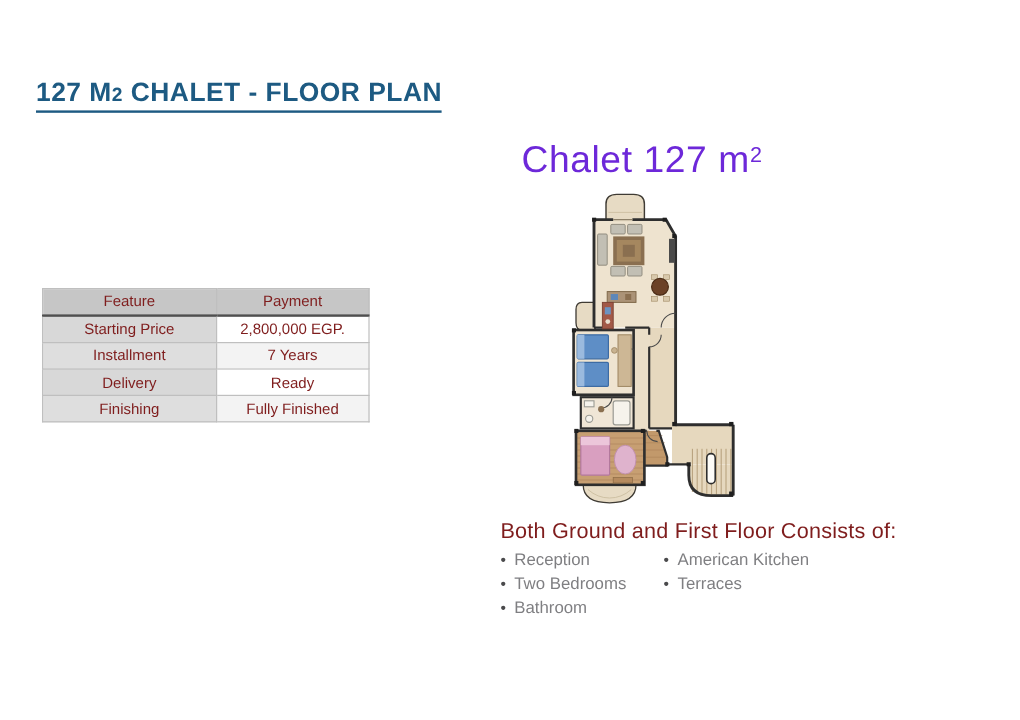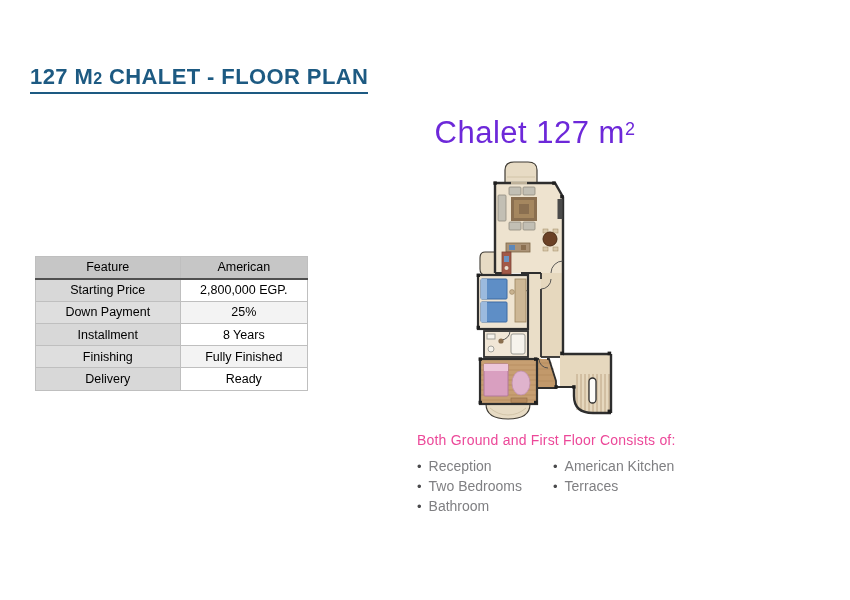--- a/index.html
+++ b/index.html
@@ -14,22 +14,22 @@
   .main-title {
     position:absolute; left:30px; top:48px;
     font-size:22px; font-weight:bold; color:#1d5a82;
     letter-spacing:0.4px; white-space:nowrap;
     border-bottom:2.5px solid #1d5a82; padding-bottom:2px;
   }
   .main-title .small-2 { font-size:16px; }
 
   
   .spec-table {
-    position:absolute; left:35px; top:240px; width:273px;
-    border-collapse:collapse; font-size:12.5px; color:#000000;
+    position:absolute; left:35px; top:224px; width:273px;
+    border-collapse:collapse; font-size:12.5px; color:#7f1d1d;
     border:1px solid #a8a8a8;
   }
   .spec-table th, .spec-table td {
     height:22.3px; text-align:center; vertical-align:middle;
     border:1px solid #bfbfbf; font-weight:normal; padding:0 4px;
   }
   .spec-table th { background:#c6c6c6; border-bottom:2px solid #4f4f4f; }
   .spec-table td.feat { background:#d8d8d8; width:135px; }
   .spec-table tr:nth-child(even) td.feat { background:#dedede; }
   .spec-table td.det { background:#ffffff; width:119px; }
@@ -42,62 +42,58 @@
     color:#6d28d9; letter-spacing:0.5px; white-space:nowrap;
   }
   .plan-heading sup { font-size:18px; vertical-align:8px; }
 
   
   .floor-plan { position:absolute; left:453px; top:139px; width:200px; height:280px; }
 
   
   .plan-caption {
     position:absolute; left:417px; top:416px;
-    font-size:14px; color:#ec4899; letter-spacing:0.2px; white-space:nowrap;
+    font-size:18px; color:#7f1d1d; letter-spacing:0.2px; white-space:nowrap;
   }
   .features { position:absolute; top:442px; font-size:14px; color:#7f7f82; }
   .features.left  { left:417px; }
   .features.right { left:553px; }
   .features .item { display:flex; align-items:baseline; height:20px; white-space:nowrap; }
   .features .dot { color:#4a4a4c; margin-right:7px; font-size:13px; }
 </style>
 </head>
 <body>
 
 <div class="page">
 
   <h1 class="main-title"><span>127 M</span><span class="small-2">2</span><span> CHALET - FLOOR PLAN</span></h1>
 
   <table class="spec-table">
     <thead>
       <tr>
         <th>Feature</th>
-        <th>American</th>
+        <th>Payment</th>
       </tr>
     </thead>
     <tbody>
       <tr>
         <td class="feat">Starting Price</td>
         <td class="det">2,800,000 EGP.</td>
       </tr>
       <tr>
-        <td class="feat">Down Payment</td>
-        <td class="det">25%</td>
-      </tr>
-      <tr>
         <td class="feat">Installment</td>
-        <td class="det">8 Years</td>
+        <td class="det">7 Years</td>
+      </tr>
+      <tr>
+        <td class="feat">Delivery</td>
+        <td class="det">Ready</td>
       </tr>
       <tr>
         <td class="feat">Finishing</td>
         <td class="det">Fully Finished</td>
-      </tr>
-      <tr>
-        <td class="feat">Delivery</td>
-        <td class="det">Ready</td>
       </tr>
     </tbody>
   </table>
 
   <div class="plan-heading"><span>Chalet 127 m</span><sup>2</sup></div>
 
   <svg class="floor-plan" viewBox="0 0 200 280" xmlns="http://www.w3.org/2000/svg">
 
     <path d="M52,28 V15 Q52,7 61,7 H75 Q84,7 84,15 V28 Z" fill="#e7dbc4" stroke="#3f3b34" stroke-width="1.2"></path>
     <line x1="54" y1="22" x2="82" y2="22" stroke="#cdbfa2" stroke-width="0.8"></line>

